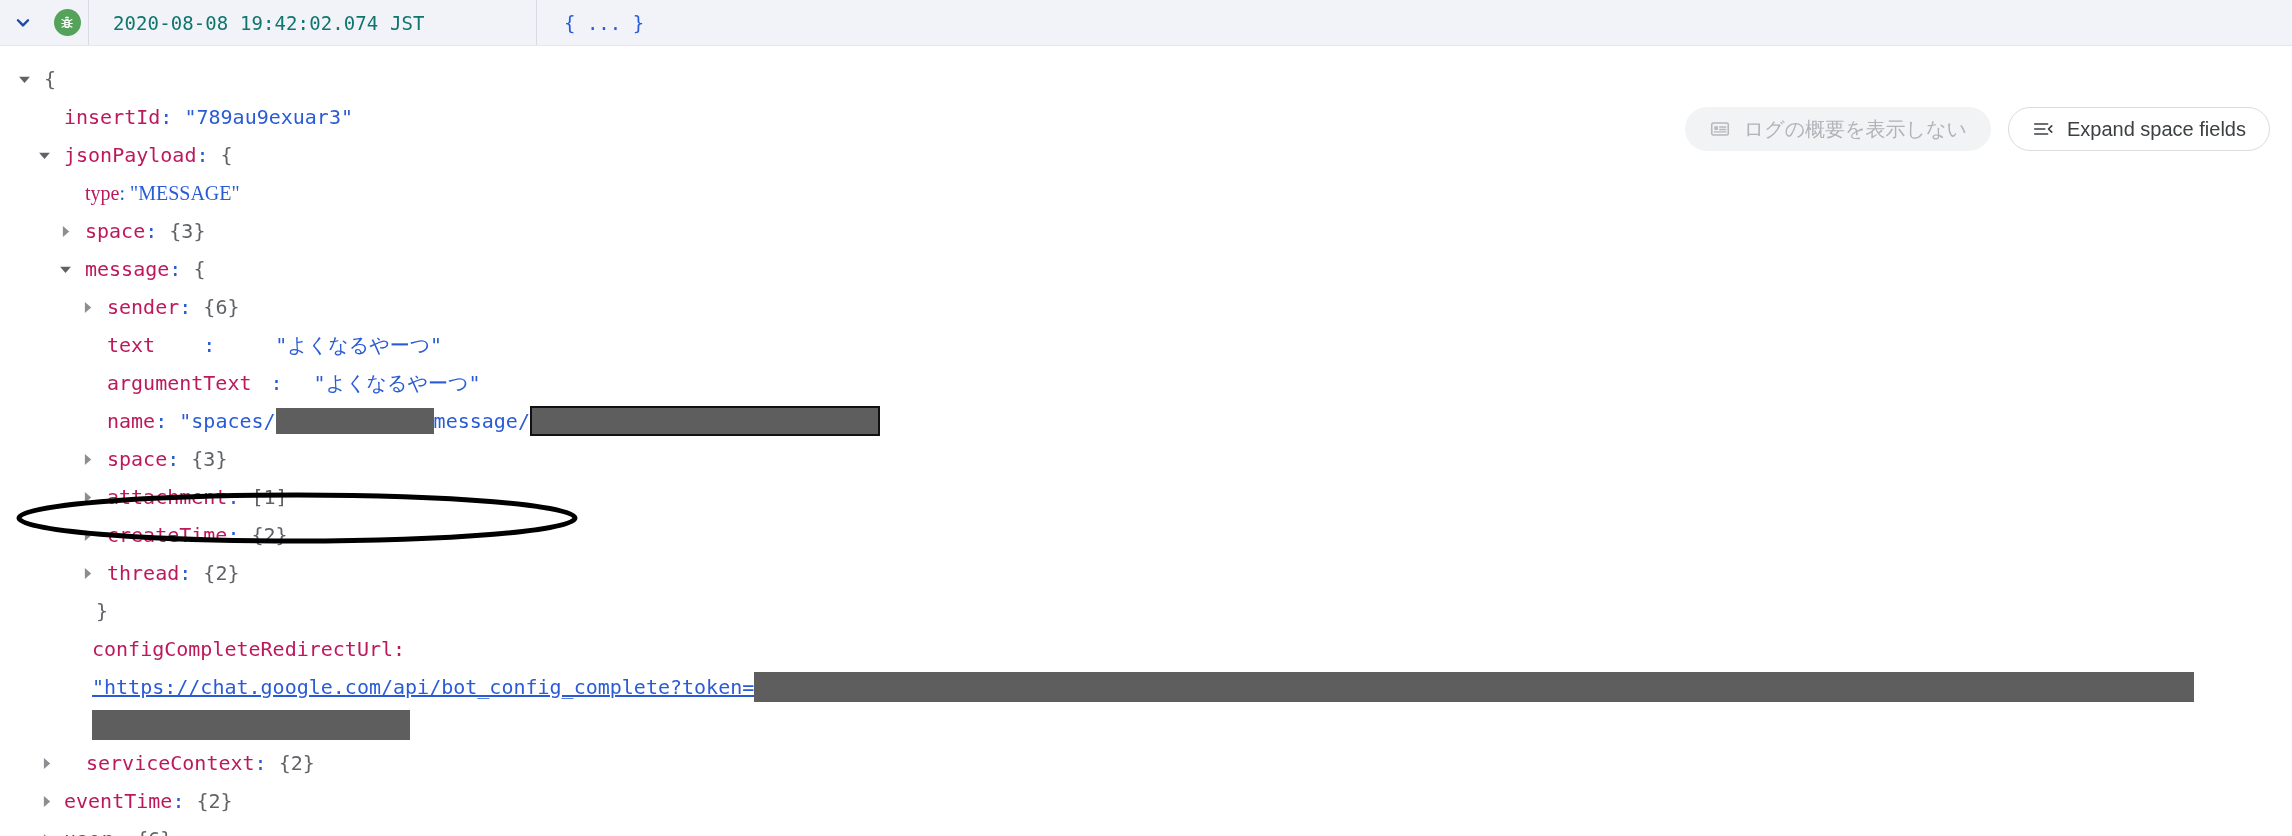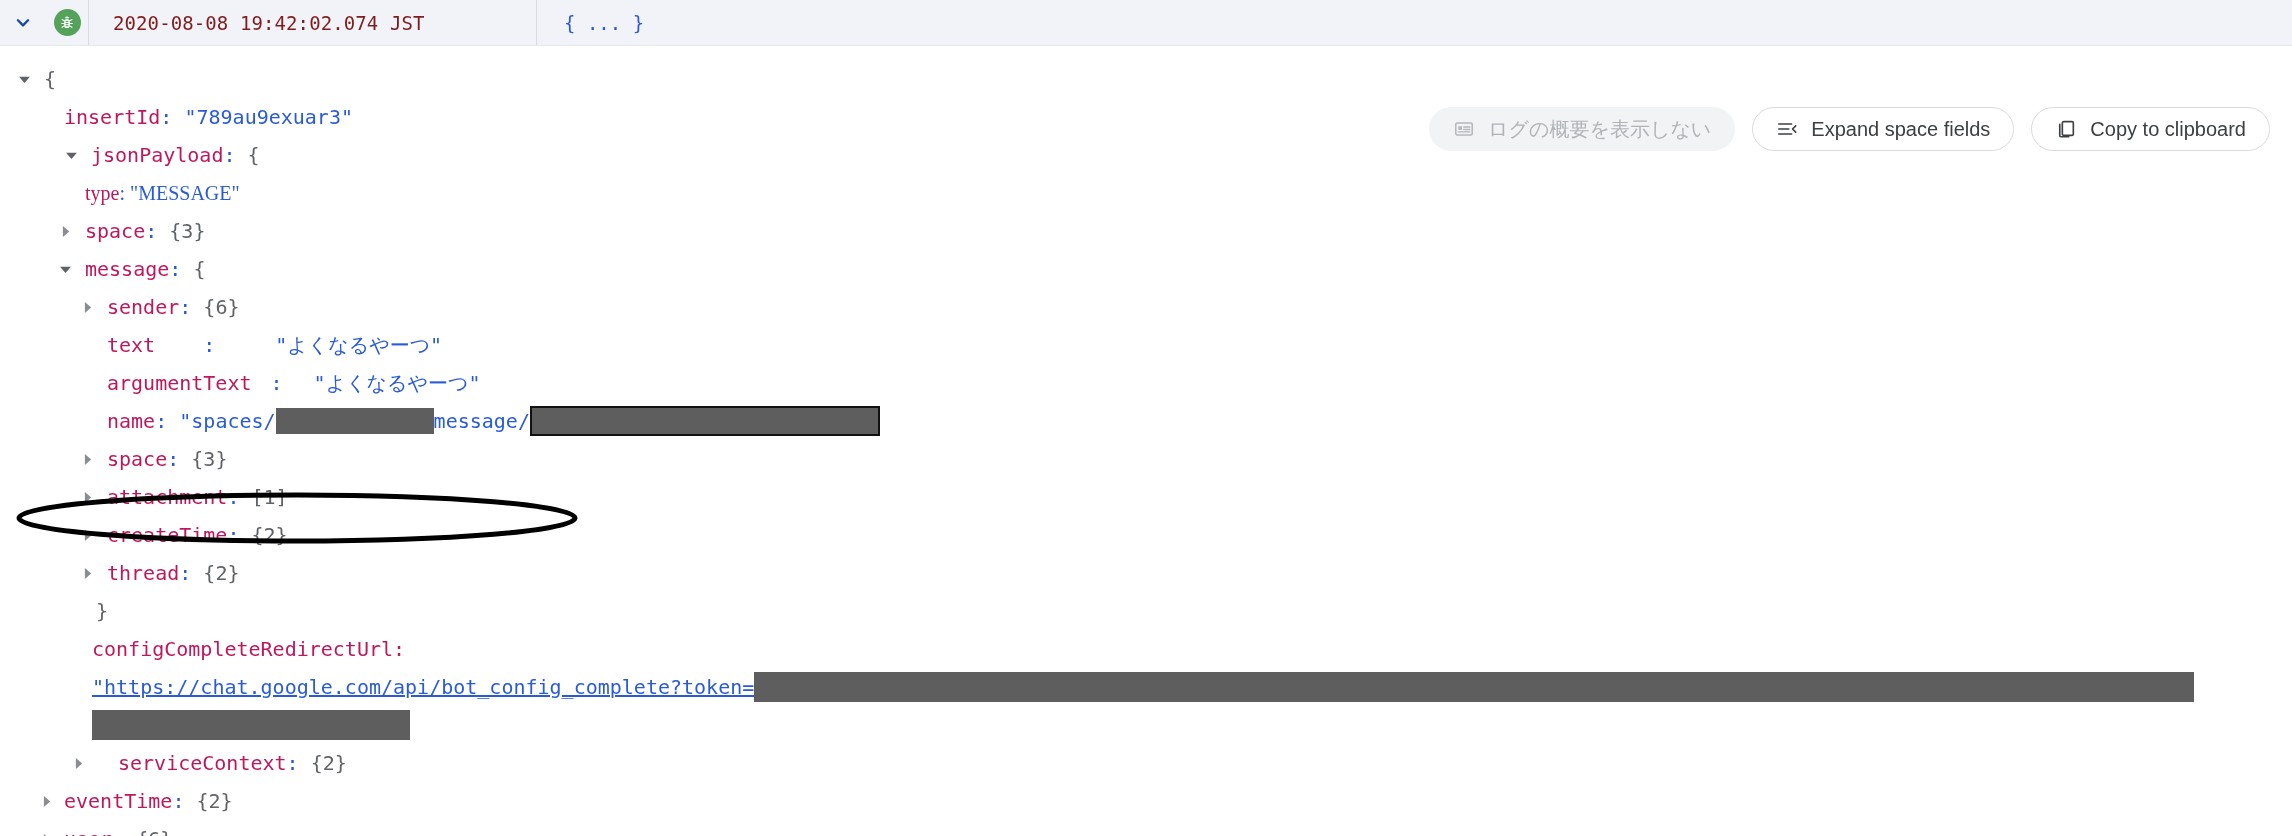--- a/index.html
+++ b/index.html
@@ -49,21 +49,21 @@
     width: 1px;
     align-self: stretch;
     background: #d8dce6;
     flex: 0 0 1px;
   }
   .hdr-time {
     flex: 0 0 447px;
     padding-left: 24px;
     font-family: "DejaVu Sans Mono", "Liberation Mono", monospace;
     font-size: 19px;
-    color: #7f1d1d;
+    color: #0f766e;
     letter-spacing: 0.1px;
     white-space: nowrap;
   }
   .hdr-summary {
     padding-left: 27px;
     font-family: "DejaVu Sans Mono", "Liberation Mono", monospace;
     font-size: 19px;
     color: #2a5bd7;
     white-space: nowrap;
   }
@@ -208,47 +208,38 @@
     <button class="tb-btn">
       <span class="tb-ico">
         <svg width="22" height="22" viewBox="0 0 24 24" aria-hidden="true">
           <path d="M3 6.5 H17 M3 12 H14 M3 17.5 H17" stroke="#3c4043" stroke-width="1.8" stroke-linecap="round"></path>
           <path d="M21.5 8.5 L18 12 L21.5 15.5" fill="none" stroke="#3c4043" stroke-width="1.8" stroke-linecap="round" stroke-linejoin="round"></path>
         </svg>
       </span>
       <span>Expand space fields</span>
     </button>
 
-    <button class="tb-btn">
-      <span class="tb-ico">
-        <svg width="22" height="22" viewBox="0 0 24 24" aria-hidden="true">
-          <rect x="8" y="4" width="12" height="15" rx="1.5" fill="none" stroke="#3c4043" stroke-width="1.8"></rect>
-          <path d="M5.2 7 V19.2 C5.2 19.9 5.7 20.4 6.4 20.4 H15" fill="none" stroke="#3c4043" stroke-width="1.8" stroke-linecap="round" stroke-linejoin="round"></path>
-        </svg>
-      </span>
-      <span>Copy to clipboard</span>
-    </button>
   </div>
 
   <div class="jrow" style="padding-left:44px;">
     <span class="tri" style="left:14px;">
       <svg width="13" height="13" viewBox="0 0 12 12" aria-hidden="true">
           <path d="M1 3.4 L11 3.4 L6 9.2 Z" fill="#5f6368"></path>
         </svg>
     </span>
     <span class="jtext punct">{</span>
   </div>
 
   <div class="jrow" style="padding-left:64px;">
     <span class="jtext k">insertId</span>
       <span class="jtext colon">: </span>
       <span class="jtext v-str">"789au9exuar3"</span>
   </div>
 
-  <div class="jrow" style="padding-left:64px;margin-left:27px;">
+  <div class="jrow" style="padding-left:64px;">
     <span class="tri" style="left:34px;">
       <svg width="13" height="13" viewBox="0 0 12 12" aria-hidden="true">
           <path d="M1 3.4 L11 3.4 L6 9.2 Z" fill="#5f6368"></path>
         </svg>
     </span>
     <span class="jtext k">jsonPayload</span>
       <span class="jtext colon">: </span>
       <span class="jtext punct">{</span>
   </div>
 
@@ -368,21 +359,21 @@
 
   <div class="jrow" style="padding-left:92px;">
     <span class="jtext link">"https://chat.google.com/api/bot_config_complete?token=</span>
       <span class="redact" style="width:1440px;height:30px;"></span>
   </div>
 
   <div class="jrow" style="padding-left:92px;">
     <span class="redact" style="width:318px;height:30px;"></span>
   </div>
 
-  <div class="jrow" style="padding-left:86px;margin-left:32px;">
+  <div class="jrow" style="padding-left:86px;">
     <span class="tri" style="left:36px;">
       <svg width="13" height="13" viewBox="0 0 12 12" aria-hidden="true">
           <path d="M3.6 1 L3.6 11 L9.4 6 Z" fill="#8a8d91"></path>
         </svg>
     </span>
     <span class="jtext k">serviceContext</span>
       <span class="jtext colon">: </span>
       <span class="jtext v-num">{2}</span>
   </div>
 

